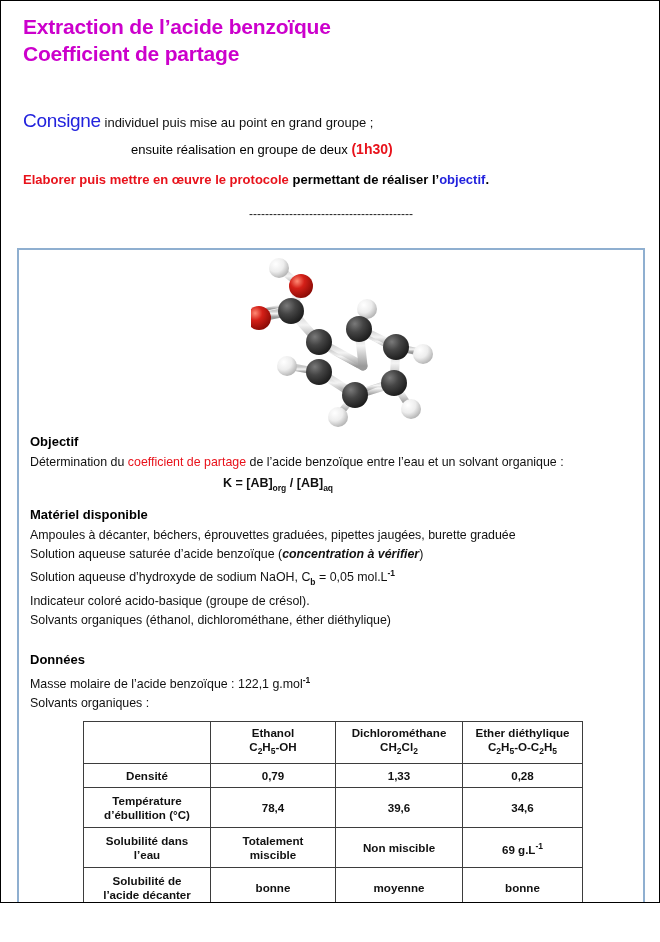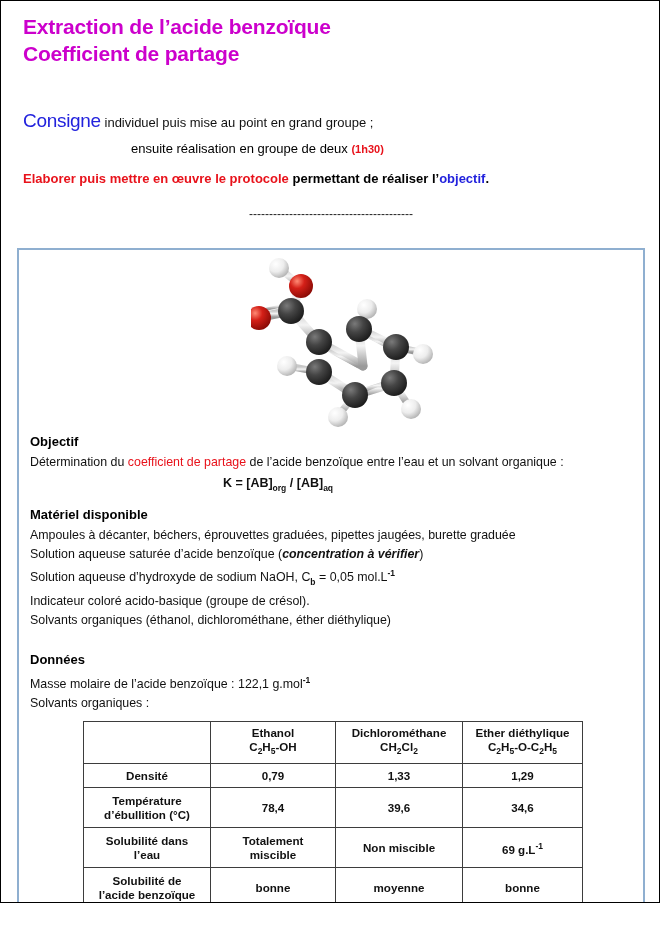--- a/index.html
+++ b/index.html
@@ -60,21 +60,21 @@
   .consigne-line2 {
     margin-top: 4px;
     margin-left: 108px;
     font-size: 13px;
     line-height: 20px;
     white-space: nowrap;
   }
   .duration {
     color: #E8121B;
     font-weight: bold;
-    font-size: 11px;
+    font-size: 14px;
     text-align: center;
   }
   .consigne-line3 {
     margin-top: 10px;
     font-size: 13px;
     font-weight: bold;
     line-height: 20px;
     white-space: nowrap;
   }
   .red-bold { color: #E8121B; font-weight: bold; }
@@ -335,21 +335,21 @@
           <td>
             <span class="cell-sub">Ether diéthylique</span>
             <span class="cell-sub">C<sub>2</sub>H<sub>5</sub>-O-C<sub>2</sub>H<sub>5</sub></span>
           </td>
         </tr>
 
         <tr class="row-dens">
           <td>Densité</td>
           <td>0,79</td>
           <td>1,33</td>
-          <td>1,29</td>
+          <td>0,28</td>
         </tr>
 
         <tr class="row-temp">
           <td>
             <span class="cell-sub">Température</span>
             <span class="cell-sub">d’ébullition (°C)</span>
           </td>
           <td>78,4</td>
           <td>39,6</td>
           <td>34,6</td>
@@ -364,21 +364,21 @@
             <span class="cell-sub">Totalement</span>
             <span class="cell-sub">miscible</span>
           </td>
           <td>Non miscible</td>
           <td><span>69 g.L</span><sup>-1</sup></td>
         </tr>
 
         <tr class="row-solb">
           <td>
             <span class="cell-sub">Solubilité de</span>
-            <span class="cell-sub">l’acide benzoïque</span>
+            <span class="cell-sub">l’acide décanter</span>
           </td>
           <td>bonne</td>
           <td>moyenne</td>
           <td>bonne</td>
         </tr>
 
         <tr class="row-picto">
           <td></td>
 
           <td>

